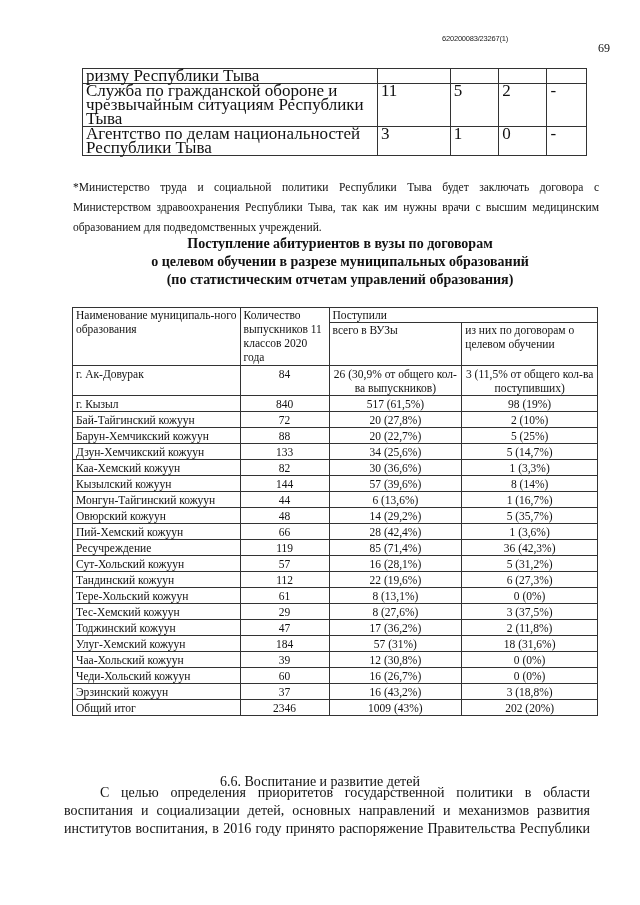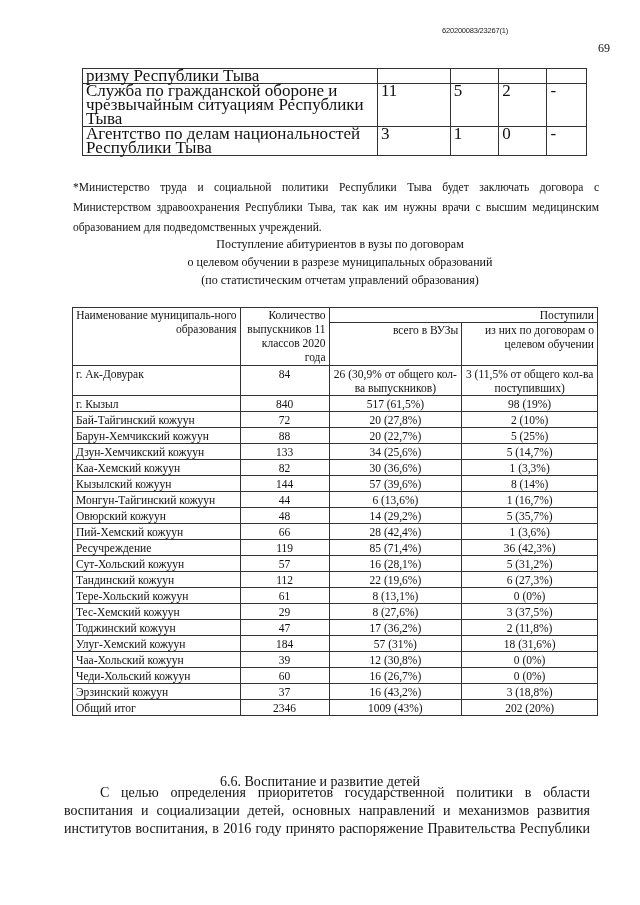--- a/index.html
+++ b/index.html
@@ -1,47 +1,47 @@
 <!DOCTYPE html>
 <html><head>
 <meta charset="utf-8">
 <style>
   html, body { margin: 0; padding: 0; background: #ffffff; }
   body {
     width: 640px; height: 905px; position: relative; overflow: hidden;
     font-family: "Liberation Serif", "DejaVu Serif", serif; color: #111;
   }
   .doc-id {
-    position: absolute; top: 26px; left: 442px;
+    position: absolute; top: 34px; left: 442px;
     font-family: "Liberation Sans", "DejaVu Sans", sans-serif;
     font-size: 7.5px; letter-spacing: -0.2px; color: #222;
   }
   .page-num { position: absolute; top: 41px; left: 598px; font-size: 12px; }
 
   table { border-collapse: collapse; position: absolute; }
   td, th { border: 1px solid #333; font-weight: normal; padding: 0 3px; vertical-align: top; }
 
   
   .t1 { left: 82px; top: 68px; width: 505px; font-size: 17px; line-height: 14px; }
   .t1 td.num { text-align: left; }
   .t1 td.name { width: 288px; }
 
   .footnote {
     position: absolute; left: 73px; top: 177px; width: 526px;
     font-size: 11.5px; line-height: 20px; text-align: justify;
   }
 
   .table-title {
     position: absolute; left: 80px; top: 235px; width: 520px;
-    text-align: center; font-size: 12px; line-height: 18px;
+    text-align: center; font-size: 14px; line-height: 18px; font-weight: bold;
   }
 
   
   .t2 { left: 72px; top: 307px; width: 526px; font-size: 11.5px; line-height: 14px; }
-  .t2 th { text-align: right; vertical-align: top; }
+  .t2 th { text-align: left; vertical-align: top; }
   .t2 td.c { text-align: center; }
   .t2 col.c1 { width: 168px; }
   .t2 col.c2 { width: 89px; }
   .t2 col.c3 { width: 133px; }
   .t2 col.c4 { width: 136px; }
   .t2 td { height: 14px; padding-top: 1px; padding-bottom: 0; }
 
   .section-title {
     position: absolute; left: 0; width: 640px; top: 749px;
     text-align: center; font-size: 14px; margin-top: 25px;

